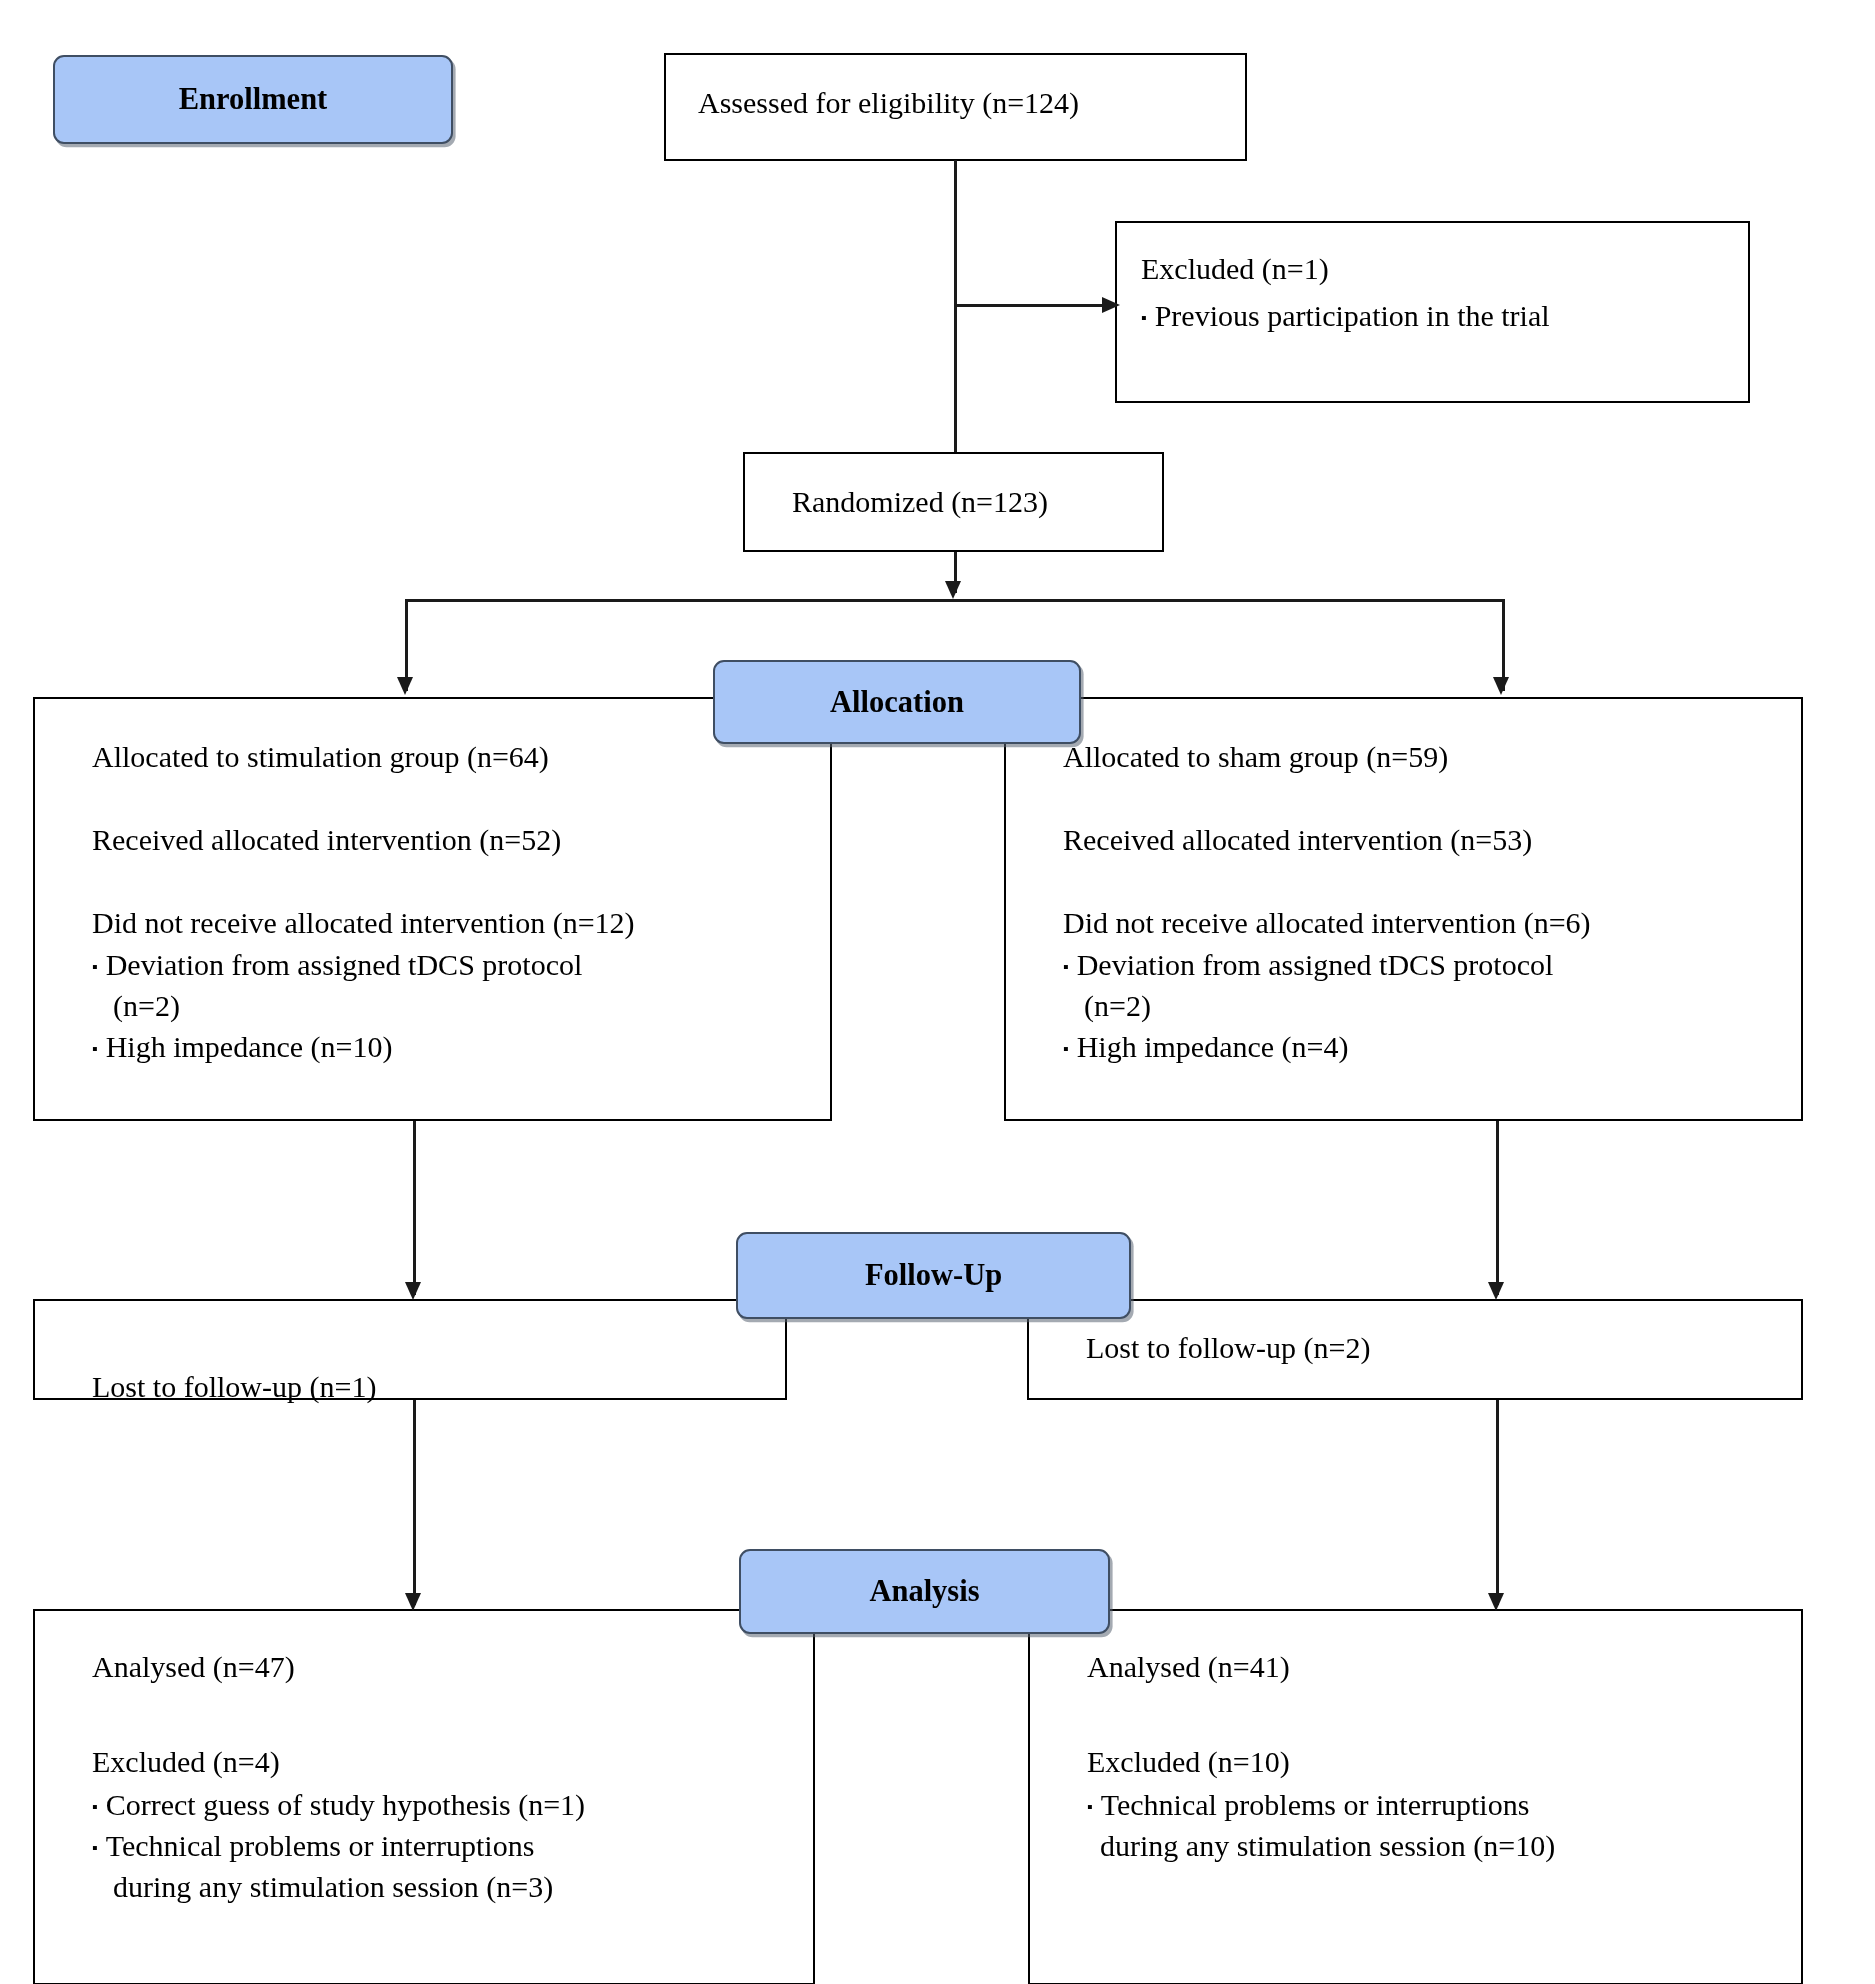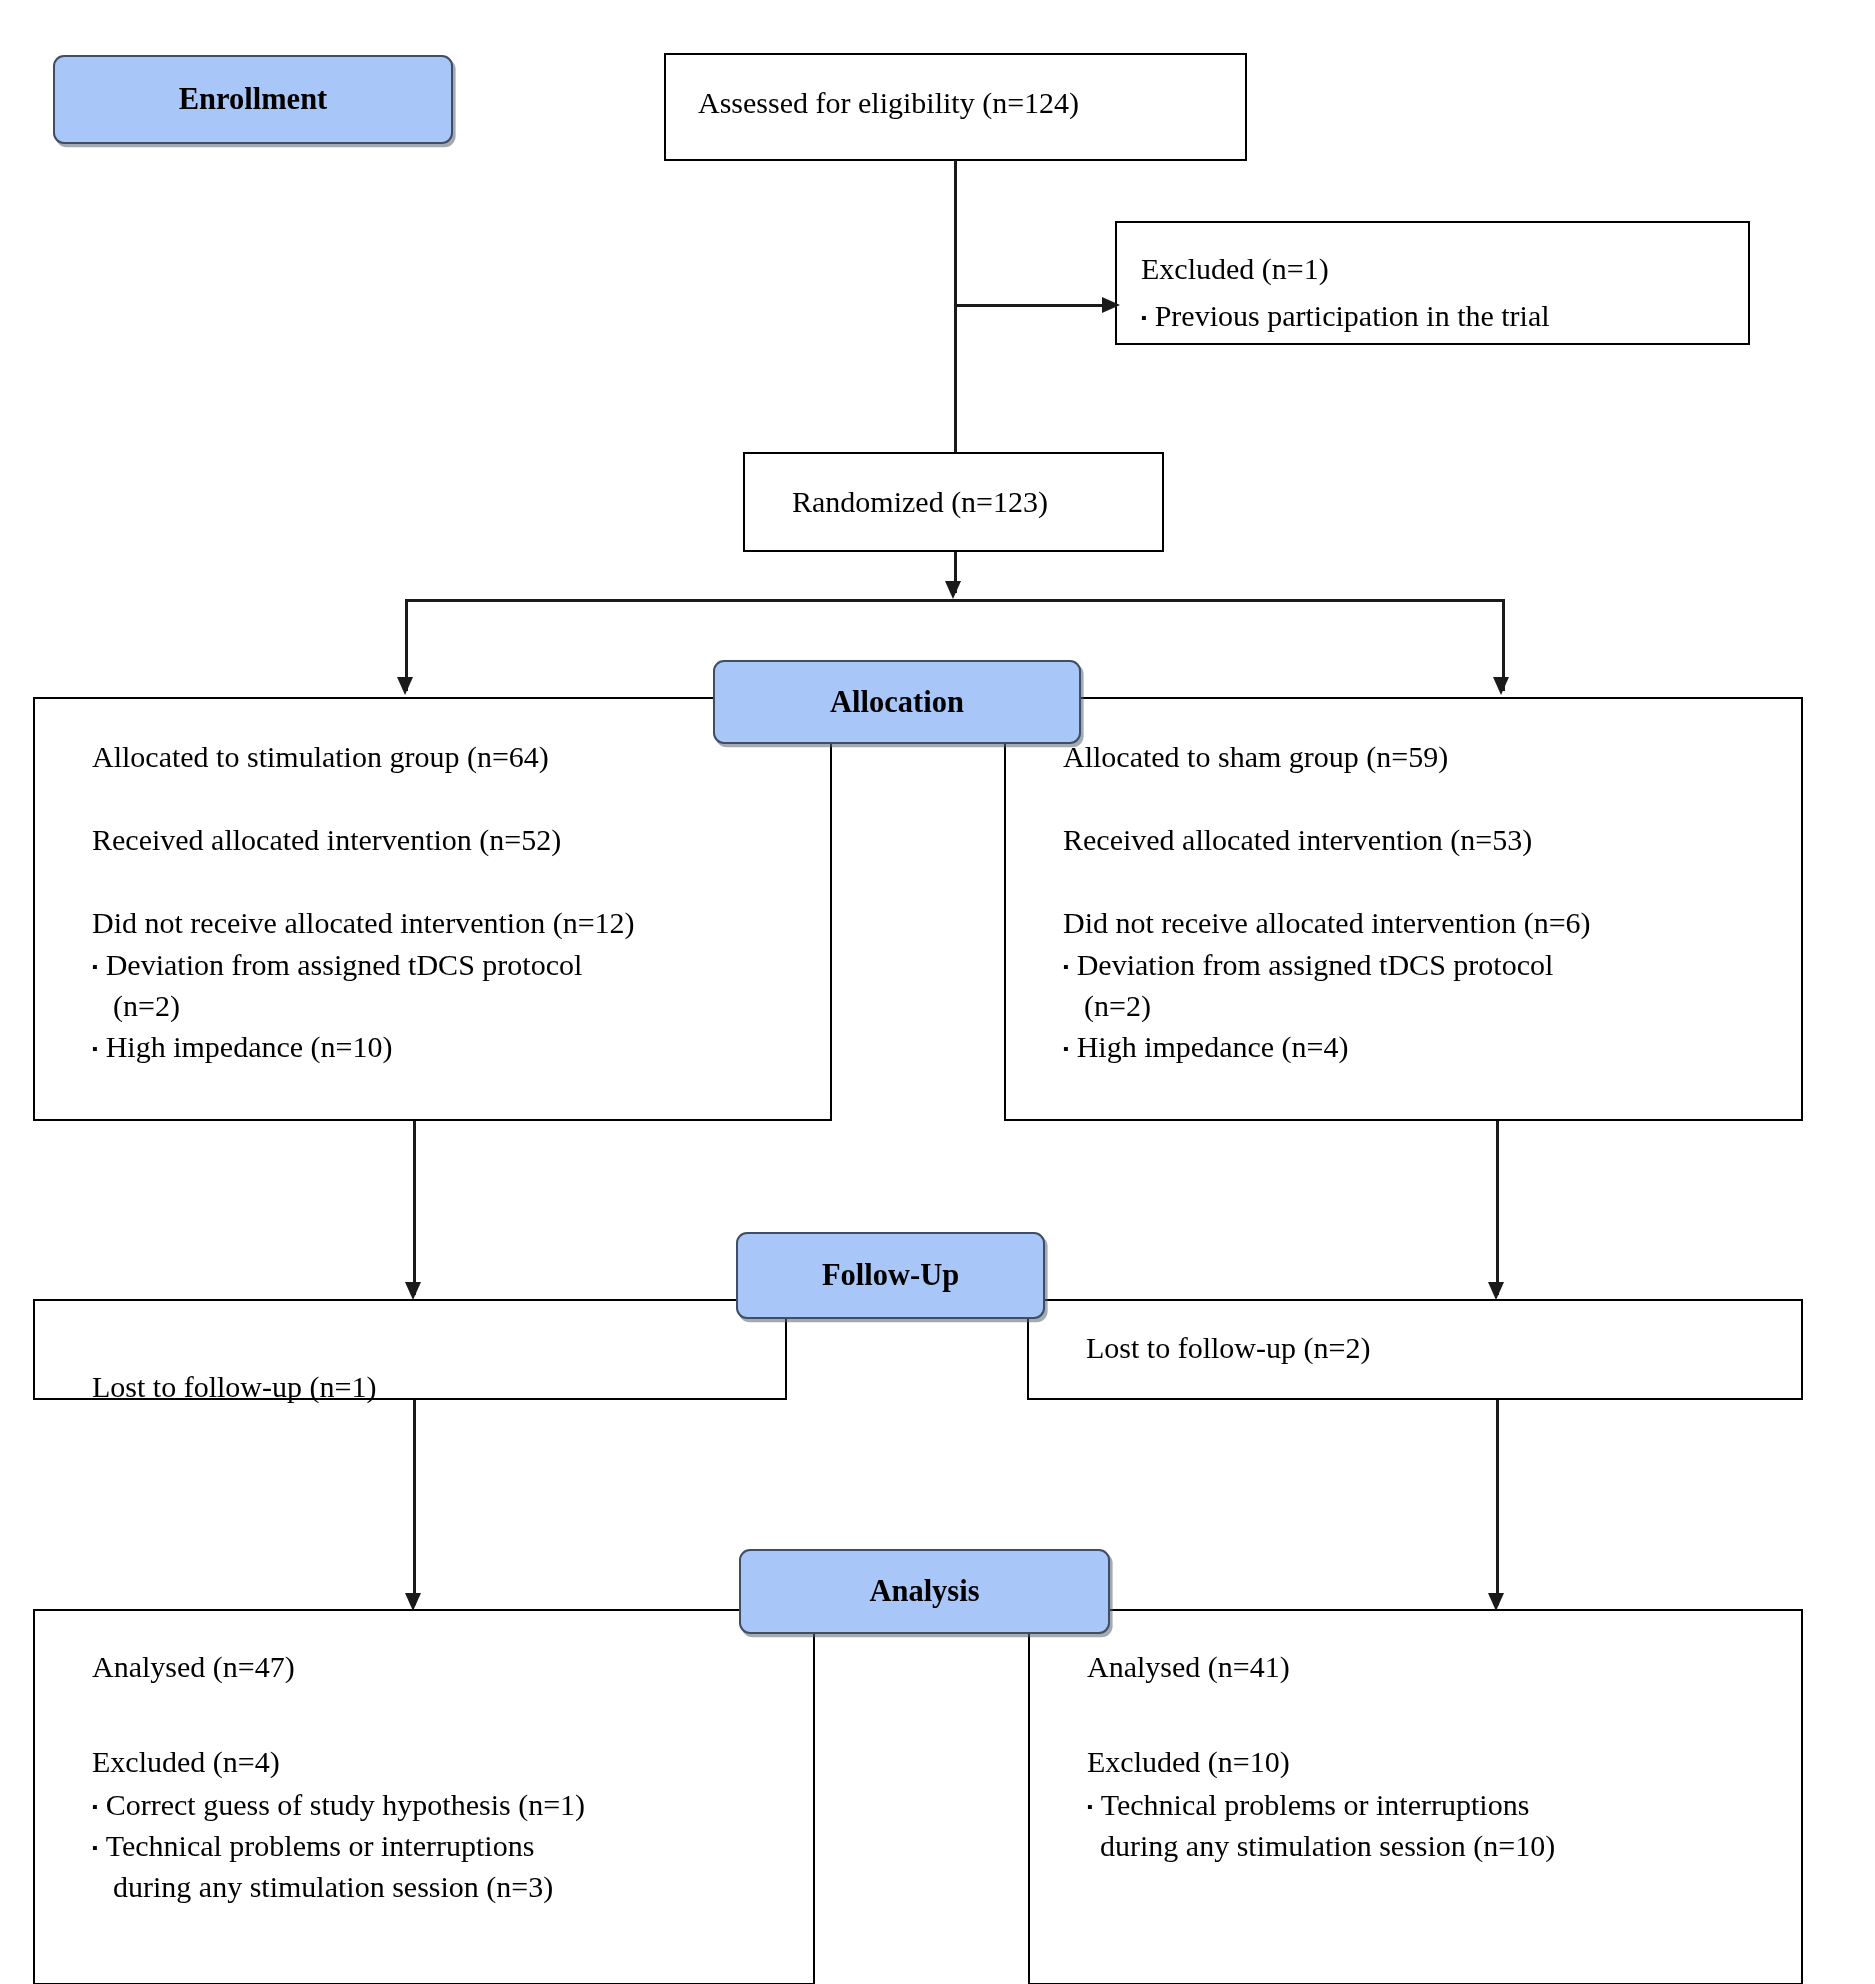--- a/index.html
+++ b/index.html
@@ -63,21 +63,21 @@
 
   <div class="box" style="left:664px;top:53px;width:583px;height:108px;">
     <span class="txt" style="left:32px;top:33px;">Assessed for eligibility (n=124)</span>
   </div>
 
   <div class="vline" style="left:954px;top:160px;height:292px;"></div>
 
   <div class="hline" style="left:954px;top:304px;width:153px;"></div>
   <div class="arrow-r" style="left:1102px;top:297px;"></div>
 
-  <div class="box" style="left:1115px;top:221px;width:635px;height:124px;">
+  <div class="box" style="left:1115px;top:221px;width:635px;height:182px;">
     <span class="txt" style="left:24px;top:30.5px;">Excluded (n=1)</span>
     <span class="bul" style="left:24px;top:78px;"><span class="dot"></span><span>Previous participation in the trial</span></span>
   </div>
 
   <div class="box" style="left:743px;top:452px;width:421px;height:100px;">
     <span class="txt" style="left:47px;top:33px;">Randomized (n=123)</span>
   </div>
 
   <div class="vline" style="left:954px;top:552px;height:41px;"></div>
   <div class="arrow-d" style="left:945px;top:581px;"></div>
@@ -113,21 +113,21 @@
     <span class="txt" style="left:78px;top:292px;">(n=2)</span>
     <span class="bul" style="left:57px;top:333px;"><span class="dot"></span><span>High impedance (n=4)</span></span>
   </div>
 
   <div class="vline" style="left:413px;top:1121px;height:174px;"></div>
   <div class="arrow-d" style="left:405px;top:1282px;"></div>
 
   <div class="vline" style="left:1496px;top:1121px;height:174px;"></div>
   <div class="arrow-d" style="left:1488px;top:1282px;"></div>
 
-  <div class="badge" style="left:736px;top:1232px;width:309px;height:87px;">
+  <div class="badge" style="left:736px;top:1232px;width:395px;height:87px;">
     <span>Follow-Up</span>
   </div>
 
   <div class="box" style="left:33px;top:1299px;width:754px;height:101px;">
     <span class="txt" style="left:57px;top:32px;margin-top:39px;">Lost to follow-up (n=1)</span>
   </div>
 
   <div class="box" style="left:1027px;top:1299px;width:776px;height:101px;">
     <span class="txt" style="left:57px;top:32px;">Lost to follow-up (n=2)</span>
   </div>

